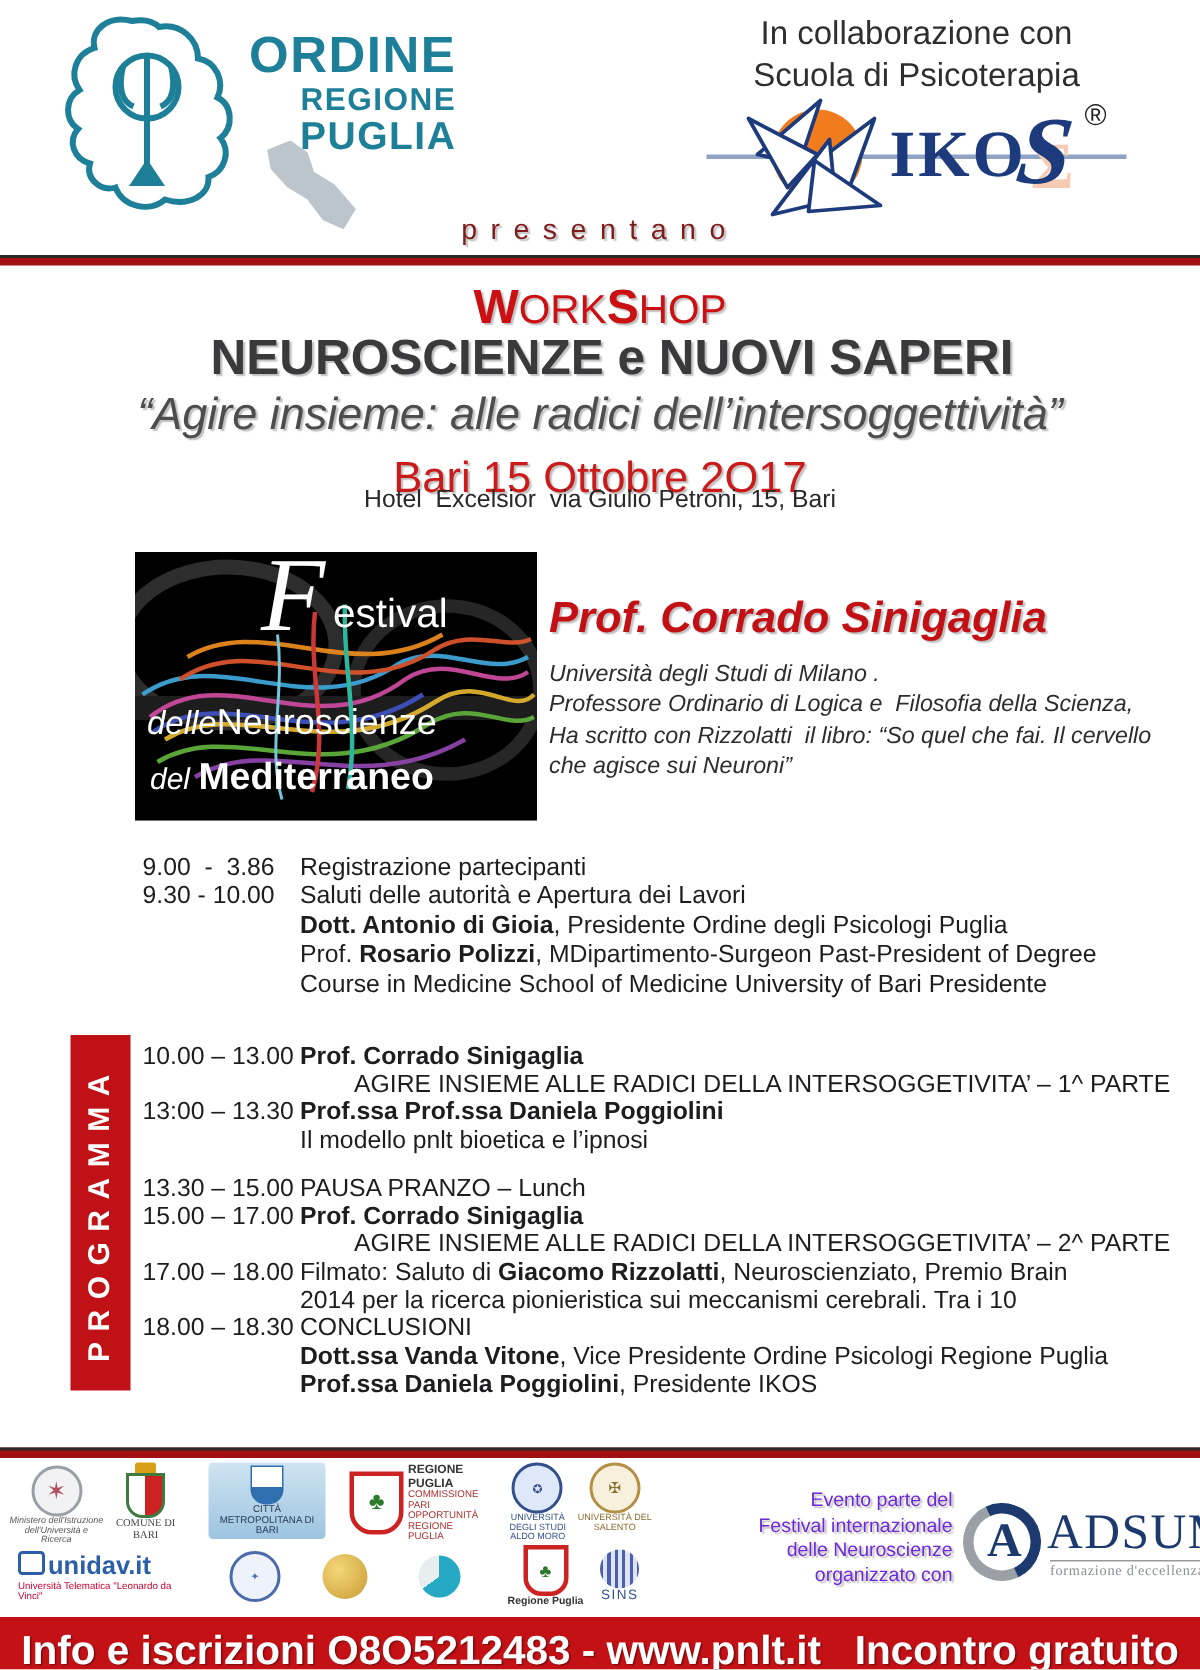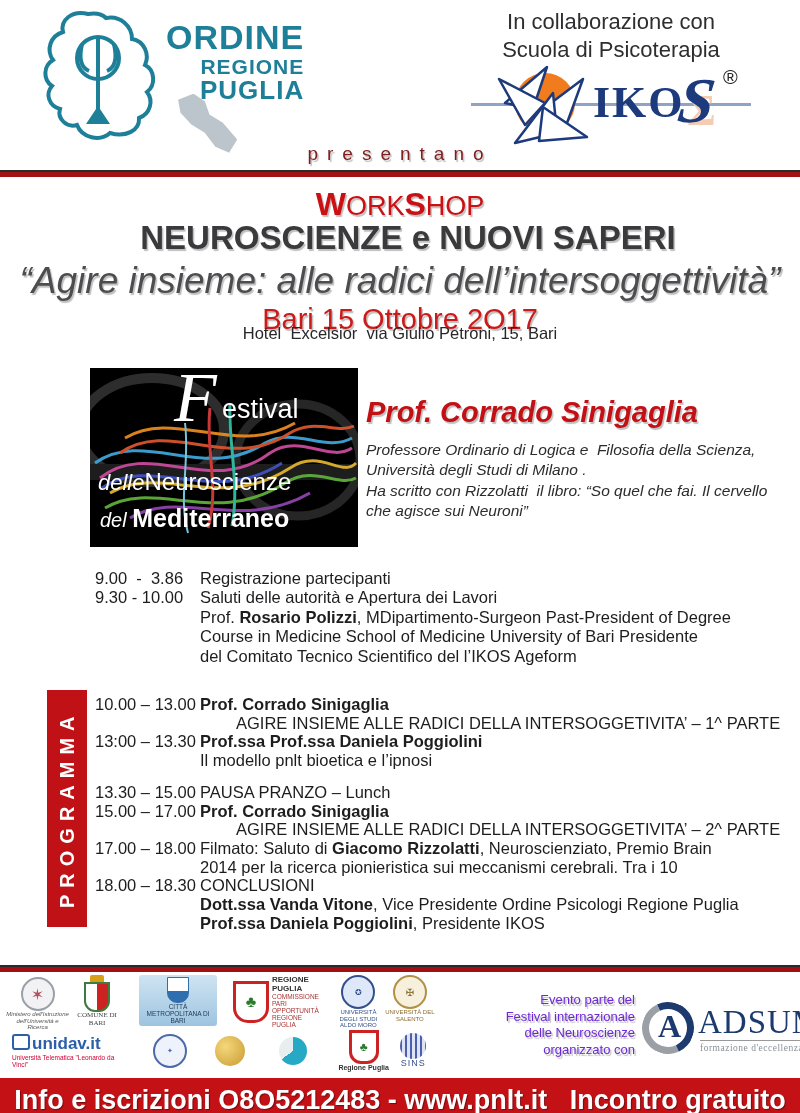--- a/index.html
+++ b/index.html
@@ -30,21 +30,21 @@
   .presentano{left:0;right:0;top:143px;text-align:center;font-size:19px;color:#7f1d1d;letter-spacing:9px;}
   .rule{left:0;width:800px;height:7px;background:#a21013;border-top:2px solid #2a2a2a;box-sizing:border-box;}
   .rule1{top:170px;}
   .rule2{top:965px;}
 
   
   .workshop{left:0;right:0;top:186px;text-align:center;color:#cb0f12;}
   .wk-b{font-size:32px;font-weight:bold;}
   .wk-n{font-size:27px;font-weight:500;}
   .main-title{left:16px;right:0;top:219px;text-align:center;font-size:33px;font-weight:bold;color:#3a3a3c;}
-  .subtitle{left:0;right:0;top:260px;text-align:center;font-size:37px;font-style:italic;color:#4d4d4f;}
+  .subtitle{left:0;right:0;top:260px;text-align:center;font-size:30px;font-style:italic;color:#4d4d4f;}
   .date-line{left:0;right:0;top:303px;text-align:center;font-size:29px;color:#cb1a1a;}
   .venue-line{left:0;right:0;top:324px;text-align:center;font-size:16.5px;color:#28282a;white-space:pre;}
 
   
   .festival{left:90px;top:368px;width:268px;height:179px;background:#000;overflow:hidden;}
   .festival svg{position:absolute;left:0;top:0;}
   .fest-f{position:absolute;left:84px;top:-10px;color:#fff;font-family:"Liberation Serif",serif;
           font-style:italic;font-size:70px;}
   .fest-estival{position:absolute;left:132px;top:26px;color:#fff;font-size:27px;}
   .fest-l2{position:absolute;left:8px;top:100px;color:#fff;}
@@ -223,46 +223,49 @@
       </g>
     </svg>
     <span class="fest-f">F</span>
     <span class="fest-estival">estival</span>
     <div class="fest-l2"><span class="it">delle</span><span class="rm">Neuroscienze</span></div>
     <div class="fest-l3"><span class="it">del </span><span class="rm">Mediterraneo</span></div>
   </div>
 
   <div class="abs speaker-name shadowed">Prof. Corrado Sinigaglia</div>
   <div class="abs speaker-bio">
+    <div>Università degli Studi di Milano .</div>
     <div>Professore Ordinario di Logica e  Filosofia della Scienza,</div>
-    <div>Università degli Studi di Milano .</div>
     <div>Ha scritto con Rizzolatti  il libro: “So quel che fai. Il cervello</div>
     <div>che agisce sui Neuroni”</div>
   </div>
 
   <div id="sched1" class="abs sched sched1">
       <div class="srow">
         <span class="time">9.00  -  3.86</span>
         <span class="desc"><span>Registrazione partecipanti</span></span>
       </div>
       <div class="srow">
         <span class="time">9.30 - 10.00</span>
         <span class="desc"><span>Saluti delle autorità e Apertura dei Lavori</span></span>
       </div>
       <div class="srow">
         <span class="time"></span>
+        <span class="desc"><span class="b">Dott. Antonio di Gioia</span><span>, Presidente Ordine degli Psicologi Puglia</span></span>
+      </div>
+      <div class="srow">
+        <span class="time"></span>
         <span class="desc"><span>Prof. </span><span class="b">Rosario Polizzi</span><span>, MDipartimento-Surgeon Past-President of Degree</span></span>
       </div>
       <div class="srow">
         <span class="time"></span>
         <span class="desc"><span>Course in Medicine School of Medicine University of Bari Presidente</span></span>
       </div>
       <div class="srow">
         <span class="time"></span>
-        <span class="desc"><span>del Comitato Tecnico Scientifico del l’IKOS Ageform</span></span>
       </div>
     </div>
 
   <div class="abs prog-bar">
     <span>PROGRAMMA</span>
   </div>
   <div id="program" class="abs sched program">
       <div class="srow">
         <span class="time">10.00 – 13.00</span>
         <span class="desc"><span class="b">Prof. Corrado Sinigaglia</span></span>

